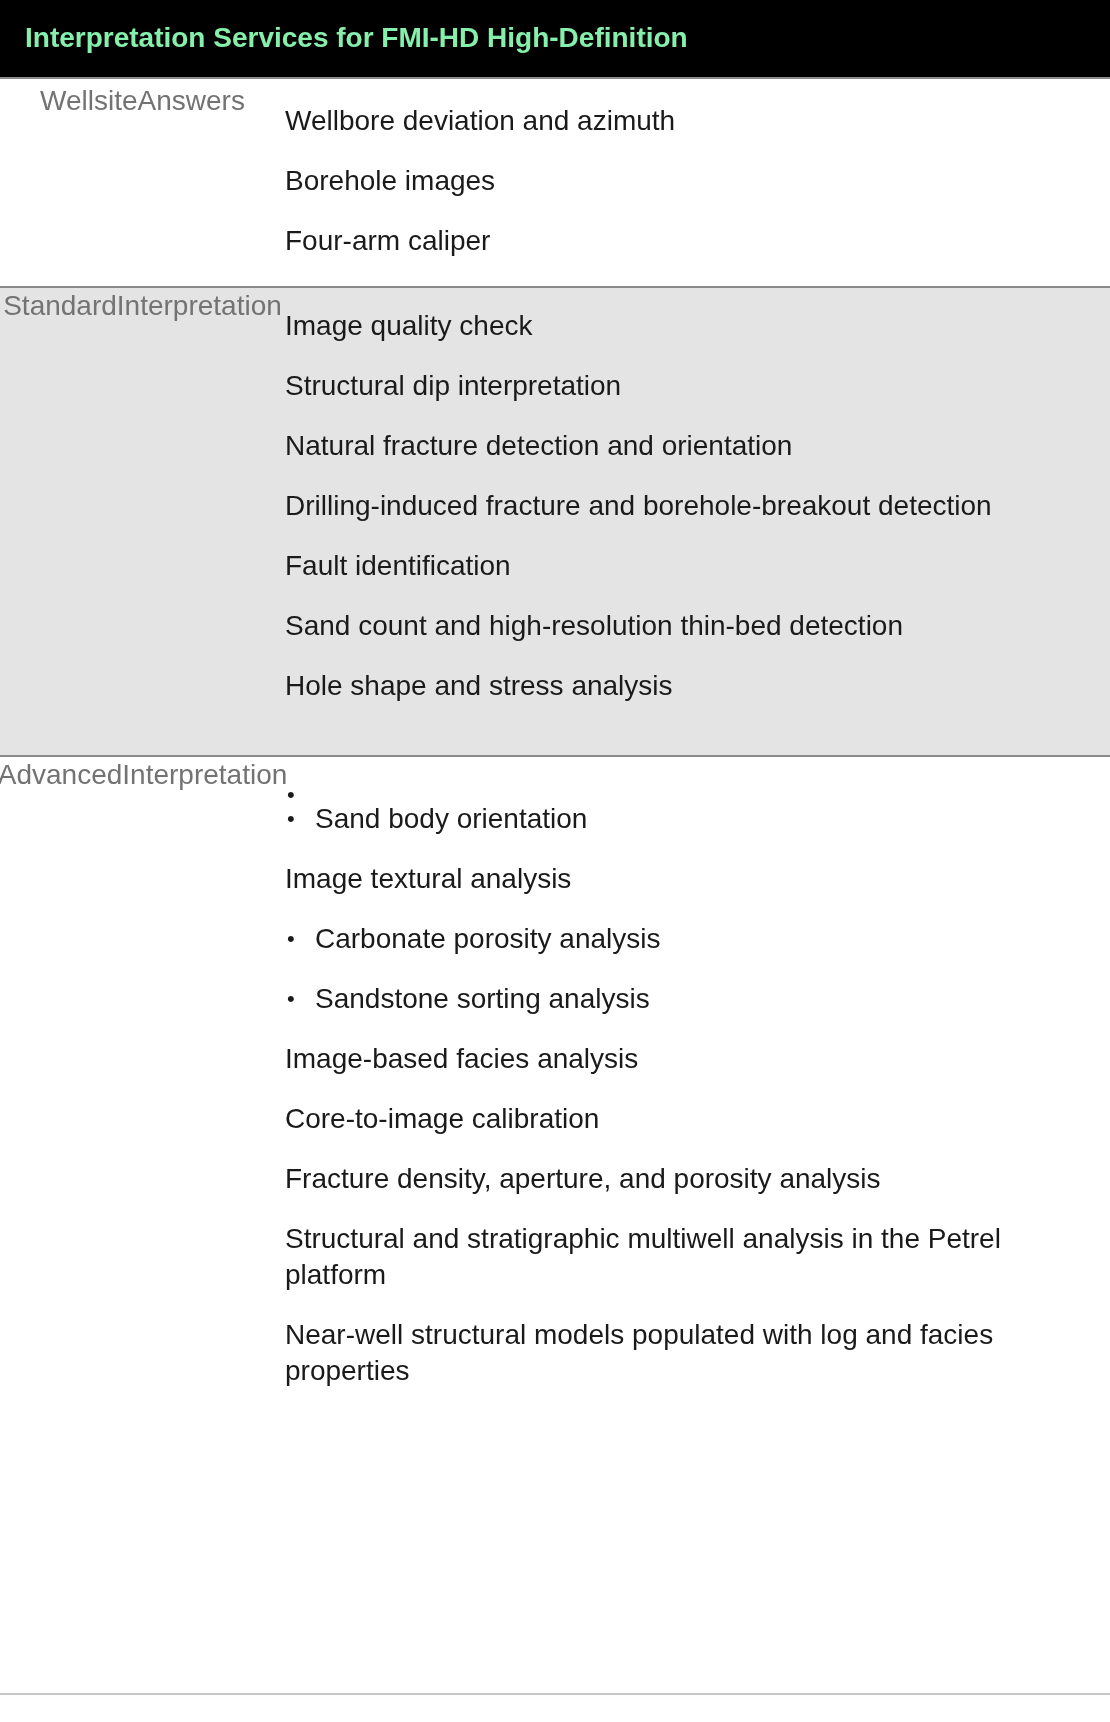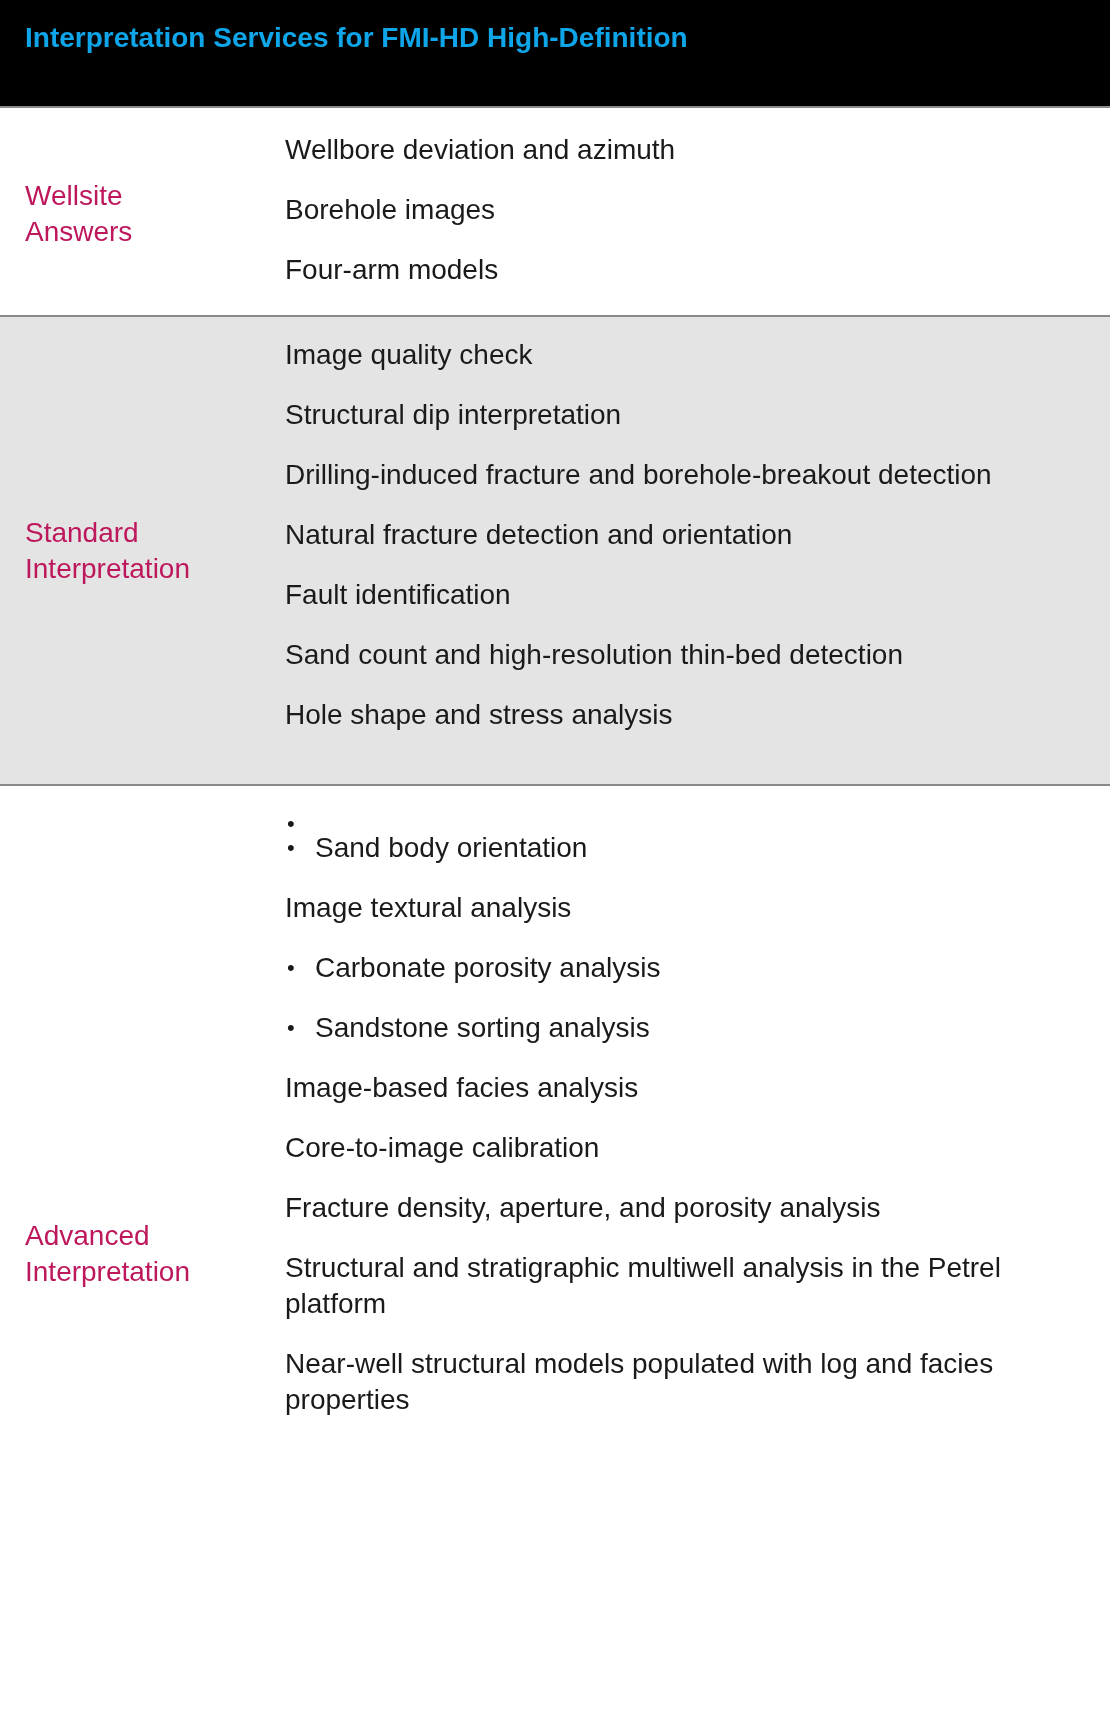--- a/index.html
+++ b/index.html
@@ -14,22 +14,22 @@
       font-family: "Liberation Sans", "DejaVu Sans", sans-serif;
       color: #1a1a1a;
     }
     .table {
       width: 1110px;
       display: flex;
       flex-direction: column;
     }
     .header {
       background: #000000;
-      color: #0ea5e9;
-      height: 108px;
+      color: #86efac;
+      height: 79px;
       box-sizing: border-box;
       padding: 20px 25px 0 25px;
       font-weight: bold;
       font-size: 28px;
       line-height: 36px;
       border-bottom: 2px solid #8a8a8a;
     }
     .header .line { display: block; }
     .section {
       display: flex;
@@ -37,26 +37,25 @@
       box-sizing: border-box;
       border-bottom: 2px solid #8a8a8a;
     }
     .section.shaded { background: #e4e4e4; }
     .section.last { border-bottom: 2px solid #c8c8c8; }
     .cat {
       width: 260px;
       box-sizing: border-box;
       padding-left: 25px;
       display: flex;
-      flex-direction: column;
       justify-content: center;
       font-size: 28px;
       line-height: 36px;
       font-weight: normal;
-      color: #be185d;
+      color: #737373;
     }
     .cat span { display: block; }
     .items {
       flex: 1;
       box-sizing: border-box;
       padding: 8px 20px 25px 25px;
     }
     .item {
       font-size: 28px;
       line-height: 36px;
@@ -88,34 +87,34 @@
   </div>
 
   <div class="section sec-wellsite">
     <div class="cat">
       <span>Wellsite</span>
       <span>Answers</span>
     </div>
     <div class="items">
       <div class="item">Wellbore deviation and azimuth</div>
       <div class="item">Borehole images</div>
-      <div class="item">Four-arm models</div>
+      <div class="item">Four-arm caliper</div>
     </div>
   </div>
 
   <div class="section shaded sec-standard">
     <div class="cat">
       <span>Standard</span>
       <span>Interpretation</span>
     </div>
     <div class="items">
       <div class="item">Image quality check</div>
       <div class="item">Structural dip interpretation</div>
+      <div class="item">Natural fracture detection and orientation</div>
       <div class="item">Drilling-induced fracture and borehole-breakout detection</div>
-      <div class="item">Natural fracture detection and orientation</div>
       <div class="item">Fault identification</div>
       <div class="item">Sand count and high-resolution thin-bed detection</div>
       <div class="item">Hole shape and stress analysis</div>
     </div>
   </div>
 
   <div class="section last sec-advanced">
     <div class="cat">
       <span>Advanced</span>
       <span>Interpretation</span>

